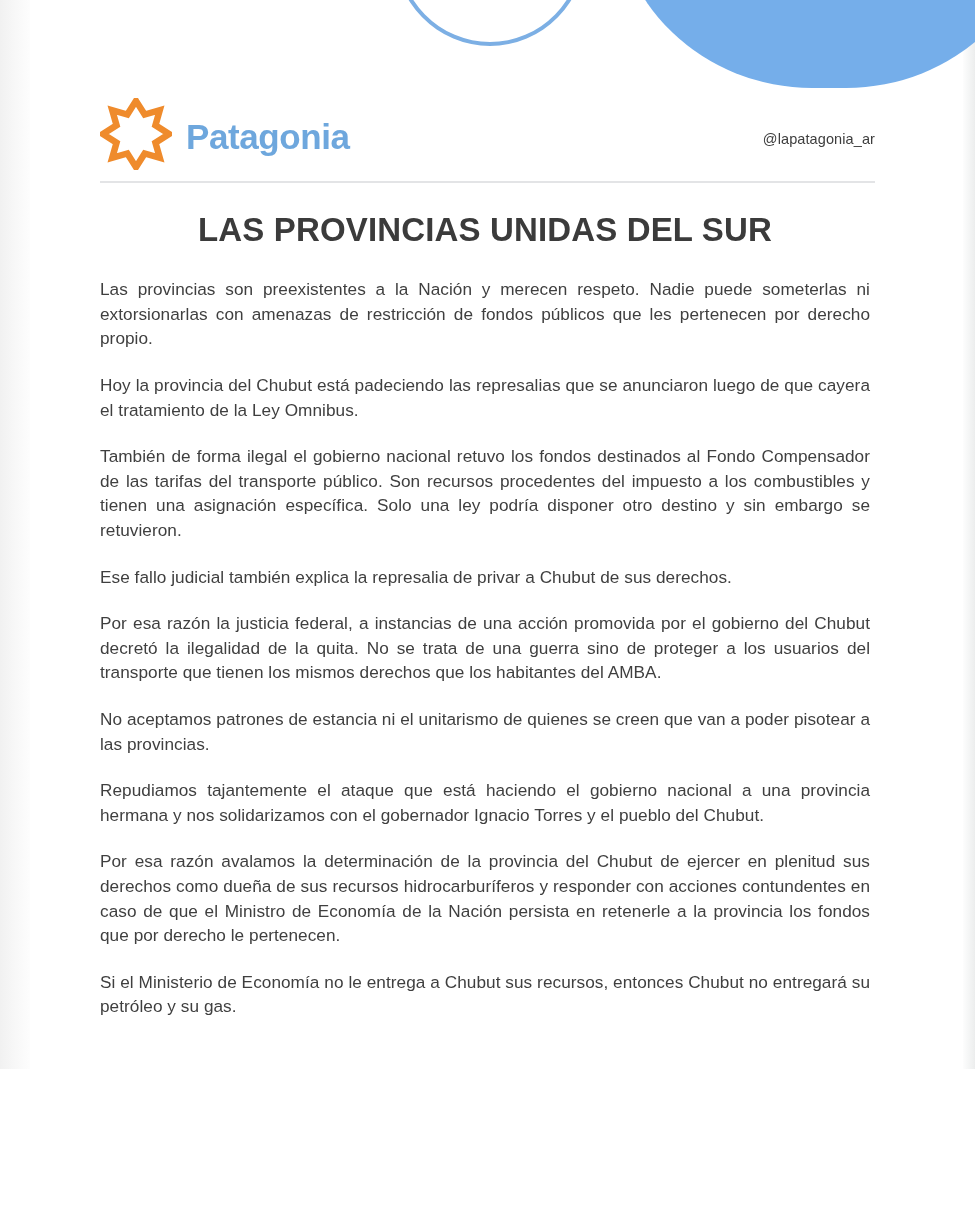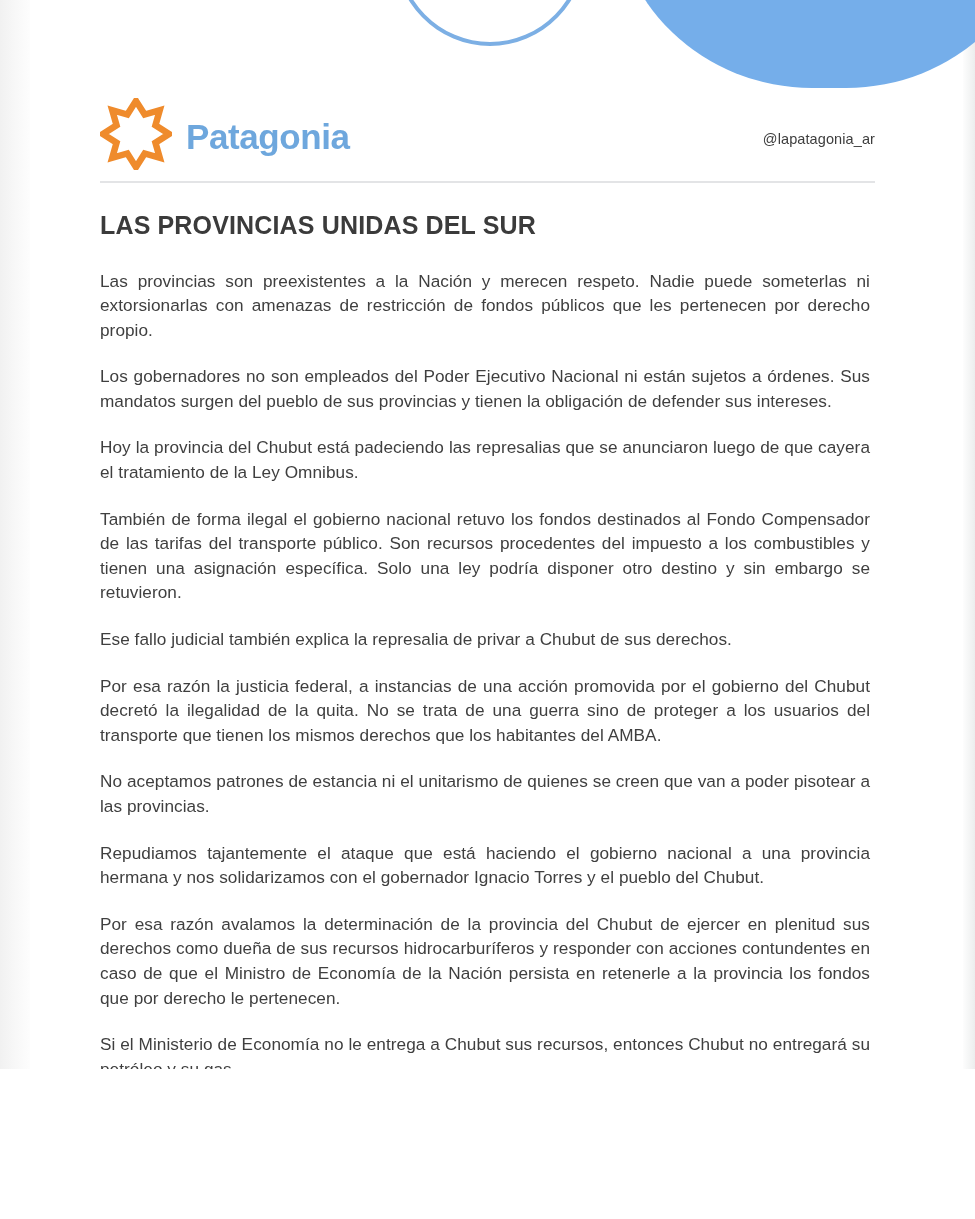--- a/index.html
+++ b/index.html
@@ -117,26 +117,27 @@
   }
 
   
   .doc {
     position: absolute;
     left: 100px;
     top: 212px;
     width: 770px;
   }
   .doc-title {
-    font-size: 25px;
+    font-size: 33px;
     font-weight: bold;
     color: #3b3b3b;
     letter-spacing: 0.15px;
     margin: 0 0 29px 0;
     line-height: 1.1;
+    text-align: center;
   }
   .para {
     font-size: 17.2px;
     line-height: 24.6px;
     color: #3f3f3f;
     text-align: justify;
     margin: 12px 0 22px 0;
     letter-spacing: 0.05px;
     -webkit-hyphens: none;
     hyphens: none;
@@ -167,21 +168,20 @@
     </div>
     <div class="handle">@lapatagonia_ar</div>
   </div>
 
   <div class="rule"></div>
 
   <div class="doc">
     <h1 class="doc-title">LAS PROVINCIAS UNIDAS DEL SUR</h1>
 
     <p class="para">Las provincias son preexistentes a la Nación y merecen respeto. Nadie puede someterlas ni extorsionarlas con amenazas de restricción de fondos públicos que les pertenecen por derecho propio.</p>
-    <p class="para">Los gobernadores no son empleados del Poder Ejecutivo Nacional ni están sujetos a órdenes. Sus mandatos surgen del pueblo de sus provincias y tienen la obligación de defender sus intereses.</p>
     <p class="para">Hoy la provincia del Chubut está padeciendo las represalias que se anunciaron luego de que cayera el tratamiento de la Ley Omnibus.</p>
     <p class="para">También de forma ilegal el gobierno nacional retuvo los fondos destinados al Fondo Compensador de las tarifas del transporte público. Son recursos procedentes del impuesto a los combustibles y tienen una asignación específica. Solo una ley podría disponer otro destino y sin embargo se retuvieron.</p>
     <p class="para">Ese fallo judicial también explica la represalia de privar a Chubut de sus derechos.</p>
     <p class="para">Por esa razón la justicia federal, a instancias de una acción promovida por el gobierno del Chubut decretó la ilegalidad de la quita. No se trata de una guerra sino de proteger a los usuarios del transporte que tienen los mismos derechos que los habitantes del AMBA.</p>
     <p class="para">No aceptamos patrones de estancia ni el unitarismo de quienes se creen que van a poder pisotear a las provincias.</p>
     <p class="para">Repudiamos tajantemente el ataque que está haciendo el gobierno nacional a una provincia hermana y nos solidarizamos con el gobernador Ignacio Torres y el pueblo del Chubut.</p>
     <p class="para">Por esa razón avalamos la determinación de la provincia del Chubut de ejercer en plenitud sus derechos como dueña de sus recursos hidrocarburíferos y responder con acciones contundentes en caso de que el Ministro de Economía de la Nación persista en retenerle a la provincia los fondos que por derecho le pertenecen.</p>
     <p class="para">Si el Ministerio de Economía no le entrega a Chubut sus recursos, entonces Chubut no entregará su petróleo y su gas.</p>
 
   </div>

